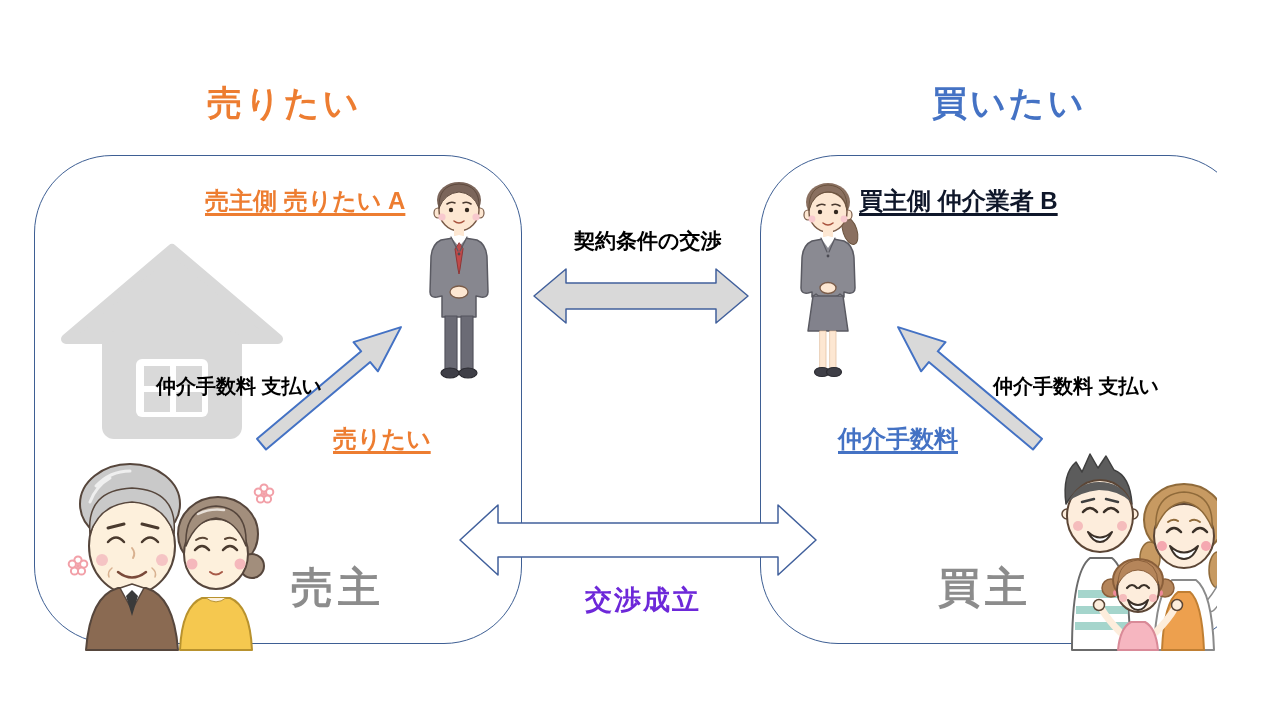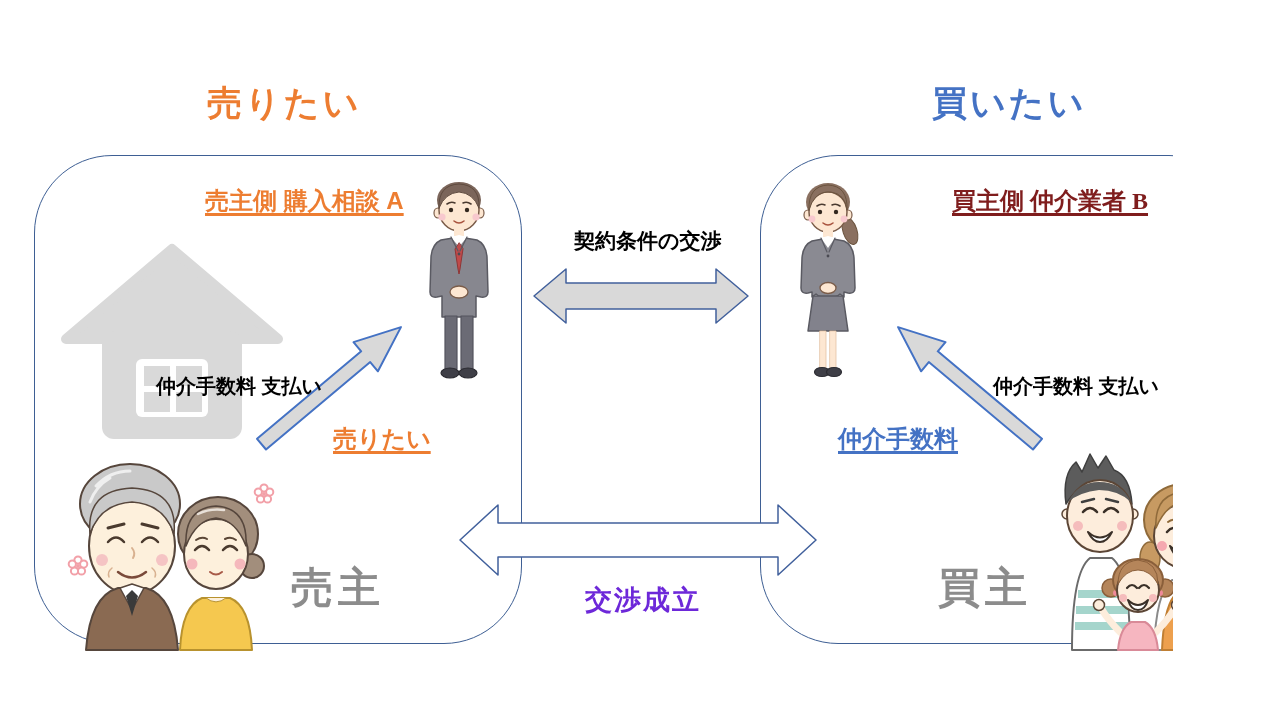--- a/index.html
+++ b/index.html
@@ -1,28 +1,28 @@
 <!DOCTYPE html>
 <html><head>
 <meta charset="utf-8">
 <style>
   html,body{margin:0;padding:0;background:#ffffff;}
   #stage{position:relative;width:1173px;height:720px;background:#ffffff;overflow:hidden;
-         font-family:"Liberation Sans","DejaVu Sans",sans-serif;}
+         font-family:"Liberation Sans","DejaVu Sans",sans-serif;padding-left:44px;}
   .abs{position:absolute;}
   .jp{white-space:nowrap;font-weight:800;}
   .title{font-size:35px;letter-spacing:3px;z-index:5;}
   .title-sell{left:207px;top:80px;color:#ED7D31;}
   .title-buy{left:932px;top:80px;color:#4472C4;}
   .box{border:1.6px solid #3E5F94;border-radius:78px;background:transparent;z-index:0;}
   .box-left{left:34px;top:155px;width:486px;height:487px;}
   .box-right{left:760px;top:155px;width:485px;height:487px;}
   .broker{font-size:24px;text-decoration:underline;text-decoration-thickness:2.5px;text-underline-offset:4px;z-index:5;}
   .broker-a{left:205px;top:185px;color:#ED7D31;}
-  .broker-b{left:952px;top:185px;color:#7f1d1d;font-family:Liberation Serif, serif;}
+  .broker-b{left:859px;top:185px;color:#0f172a;}
   .fee{font-size:20px;color:#000;z-index:5;margin-top:36px;}
   .fee-left{left:156px;top:337px;}
   .fee-right{left:993px;top:337px;}
   .consult{font-size:24px;text-decoration:underline;text-decoration-thickness:2.5px;text-underline-offset:4px;z-index:5;}
   .consult-sell{left:333px;top:423px;color:#ED7D31;}
   .consult-buy{left:838px;top:423px;color:#4472C4;}
   .role{font-size:42px;color:#8C8C8C;letter-spacing:5px;z-index:5;}
   .role-sell{left:291px;top:560px;}
   .role-buy{left:938px;top:560px;}
   .neg-label{left:574px;top:227px;font-size:21px;color:#000;z-index:5;}
@@ -53,21 +53,21 @@
   <svg class="abs house" width="228" height="200" viewBox="0 0 228 200">
     <polygon points="114,6 220,96 8,96" fill="#d9d9d9" stroke="#d9d9d9" stroke-width="10" stroke-linejoin="round"></polygon>
     <rect x="44" y="88" width="140" height="108" rx="12" fill="#d9d9d9"></rect>
     <rect x="78" y="116" width="72" height="58" rx="6" fill="#ffffff"></rect>
     <rect x="86" y="123" width="26" height="20" fill="#d9d9d9"></rect>
     <rect x="118" y="123" width="26" height="20" fill="#d9d9d9"></rect>
     <rect x="86" y="149" width="26" height="20" fill="#d9d9d9"></rect>
     <rect x="118" y="149" width="26" height="20" fill="#d9d9d9"></rect>
   </svg>
 
-  <div class="abs jp broker broker-a">売主側 購入相談 A</div>
+  <div class="abs jp broker broker-a">売主側 売りたい A</div>
   <div class="abs jp broker broker-b">買主側 仲介業者 B</div>
 
   <svg class="abs person man" width="92" height="208" viewBox="0 0 92 208">
     <g stroke-linecap="round" stroke-linejoin="round">
       <ellipse cx="46" cy="24" rx="22" ry="18" fill="#7b655a"></ellipse>
       <ellipse cx="25" cy="37" rx="4" ry="5" fill="#fde7d2" stroke="#7a5c49" stroke-width="1.2"></ellipse>
       <ellipse cx="67" cy="37" rx="4" ry="5" fill="#fde7d2" stroke="#7a5c49" stroke-width="1.2"></ellipse>
       <ellipse cx="46" cy="34" rx="20" ry="21" fill="#fde7d2" stroke="#7a5c49" stroke-width="1.5"></ellipse>
       <path d="M26 32 Q25 9 46 8 Q67 9 66 32 Q60 17 46 16 Q32 17 26 32 Z" fill="#7b655a" stroke="#5f4b3f" stroke-width="1"></path>
       <path d="M34 28 q4 -3 8 -1" fill="none" stroke="#4a3a30" stroke-width="1.6"></path>

